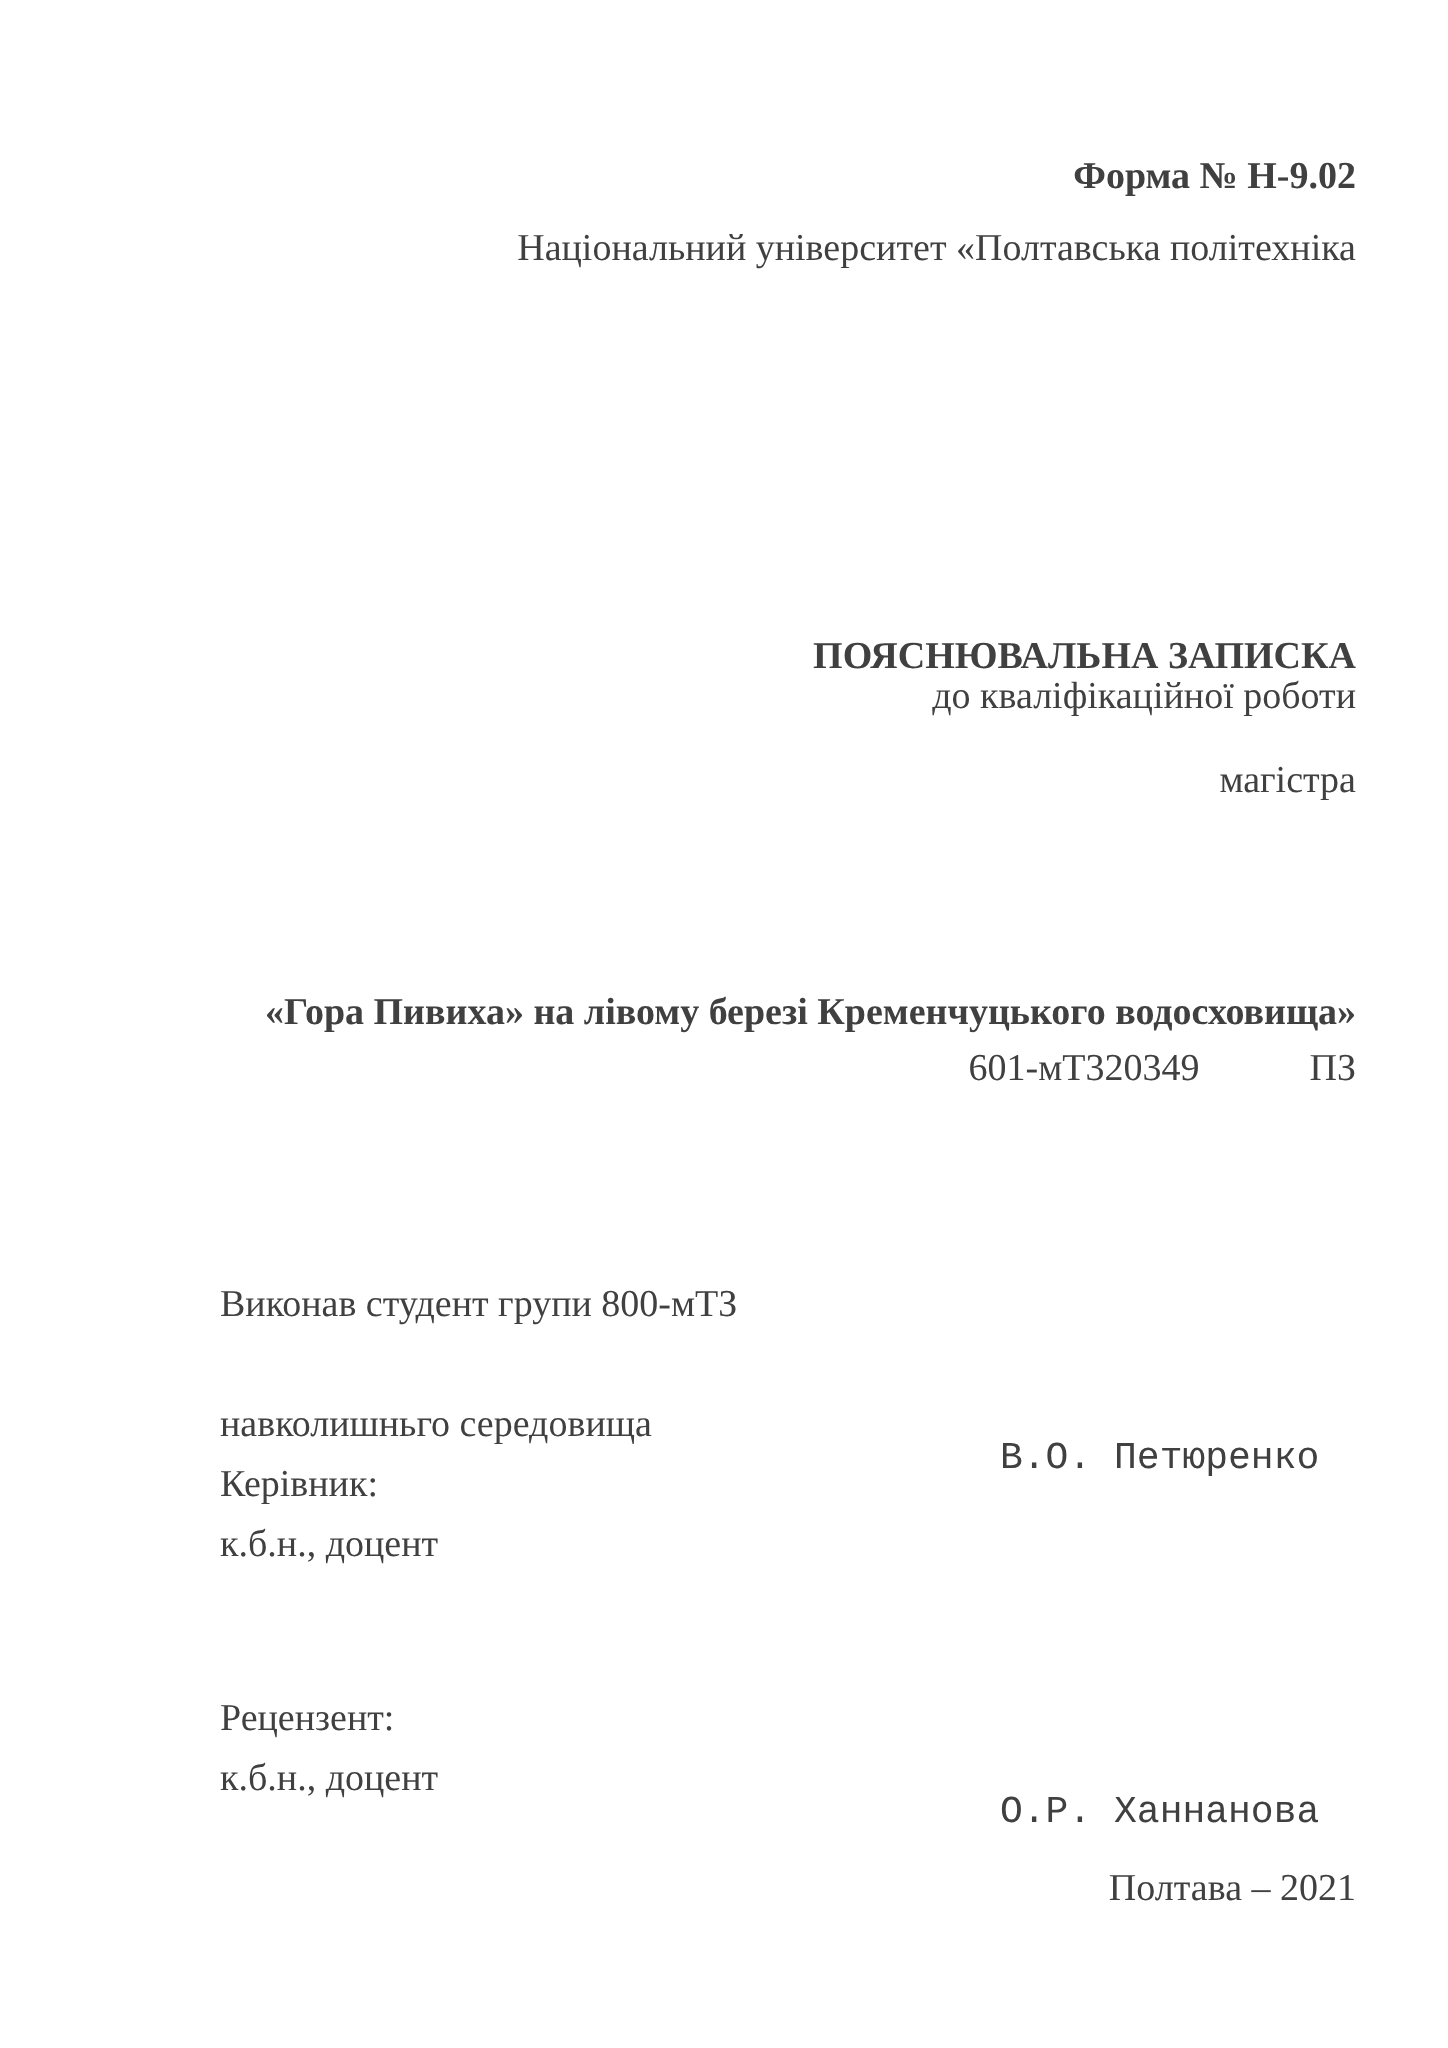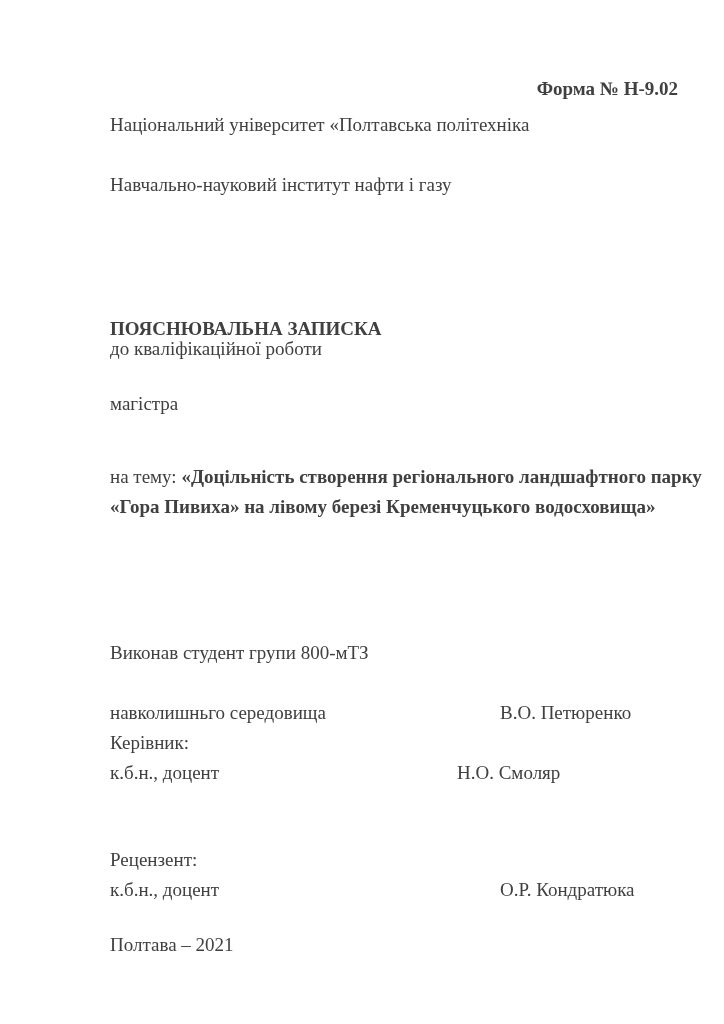--- a/index.html
+++ b/index.html
@@ -19,66 +19,65 @@
     overflow: hidden;
   }
   .line {
     position: absolute;
     left: 110px;
     right: 46px;
     height: 30px;
     line-height: 30px;
     white-space: nowrap;
   }
-  .center { text-align: left; }
+  .center { text-align: right; }
   .right  { text-align: right; }
   .bold   { font-weight: bold; }
   .codegap {
     display: inline-block;
     width: 55px;
   }
   .name {
     position: absolute;
-    top: 0;
+    top: 16px;
+    font-family: Liberation Mono, monospace;
   }
 </style>
 </head>
 <body>
 
 <div class="page">
 
   <div class="line right bold" style="top:60px">Форма № Н-9.02</div>
 
   <div class="line center" style="top:96px">Національний університет «Полтавська політехніка</div>
-  <div class="line center" style="top:156px">Навчально-науковий інститут нафти і газу</div>
 
   <div class="line center bold" style="top:300px">ПОЯСНЮВАЛЬНА ЗАПИСКА</div>
   <div class="line center" style="top:320px">до кваліфікаційної роботи</div>
-  <div class="line center" style="top:375px">магістра</div>
+  <div class="line center" style="top:362px">магістра</div>
 
-  <div class="line center" style="top:448px"><span>на тему: </span><span class="bold">«Доцільність створення регіонального ландшафтного парку</span></div>
   <div class="line center bold" style="top:478px">«Гора Пивиха» на лівому березі Кременчуцького водосховища»</div>
 
+  <div class="line center" style="top:506px"><span>601-мТ320349</span><span class="codegap"></span><span>ПЗ</span></div>
 
   <div class="line" style="top:624px">Виконав студент групи 800-мТЗ</div>
 
   <div class="line" style="top:684px">
     <span>навколишньго середовища</span>
     <span class="name" style="left:390px">В.О. Петюренко</span>
   </div>
 
   <div class="line" style="top:714px">Керівник:</div>
 
   <div class="line" style="top:744px">
     <span>к.б.н., доцент</span>
-    <span class="name" style="left:347px">Н.О. Смоляр</span>
   </div>
 
   <div class="line" style="top:831px">Рецензент:</div>
 
   <div class="line" style="top:861px">
     <span>к.б.н., доцент</span>
-    <span class="name" style="left:390px">О.Р. Кондратюка</span>
+    <span class="name" style="left:390px">О.Р. Ханнанова</span>
   </div>
 
   <div class="line center" style="top:916px">Полтава – 2021</div>
 
 </div>
 
 </body></html>

